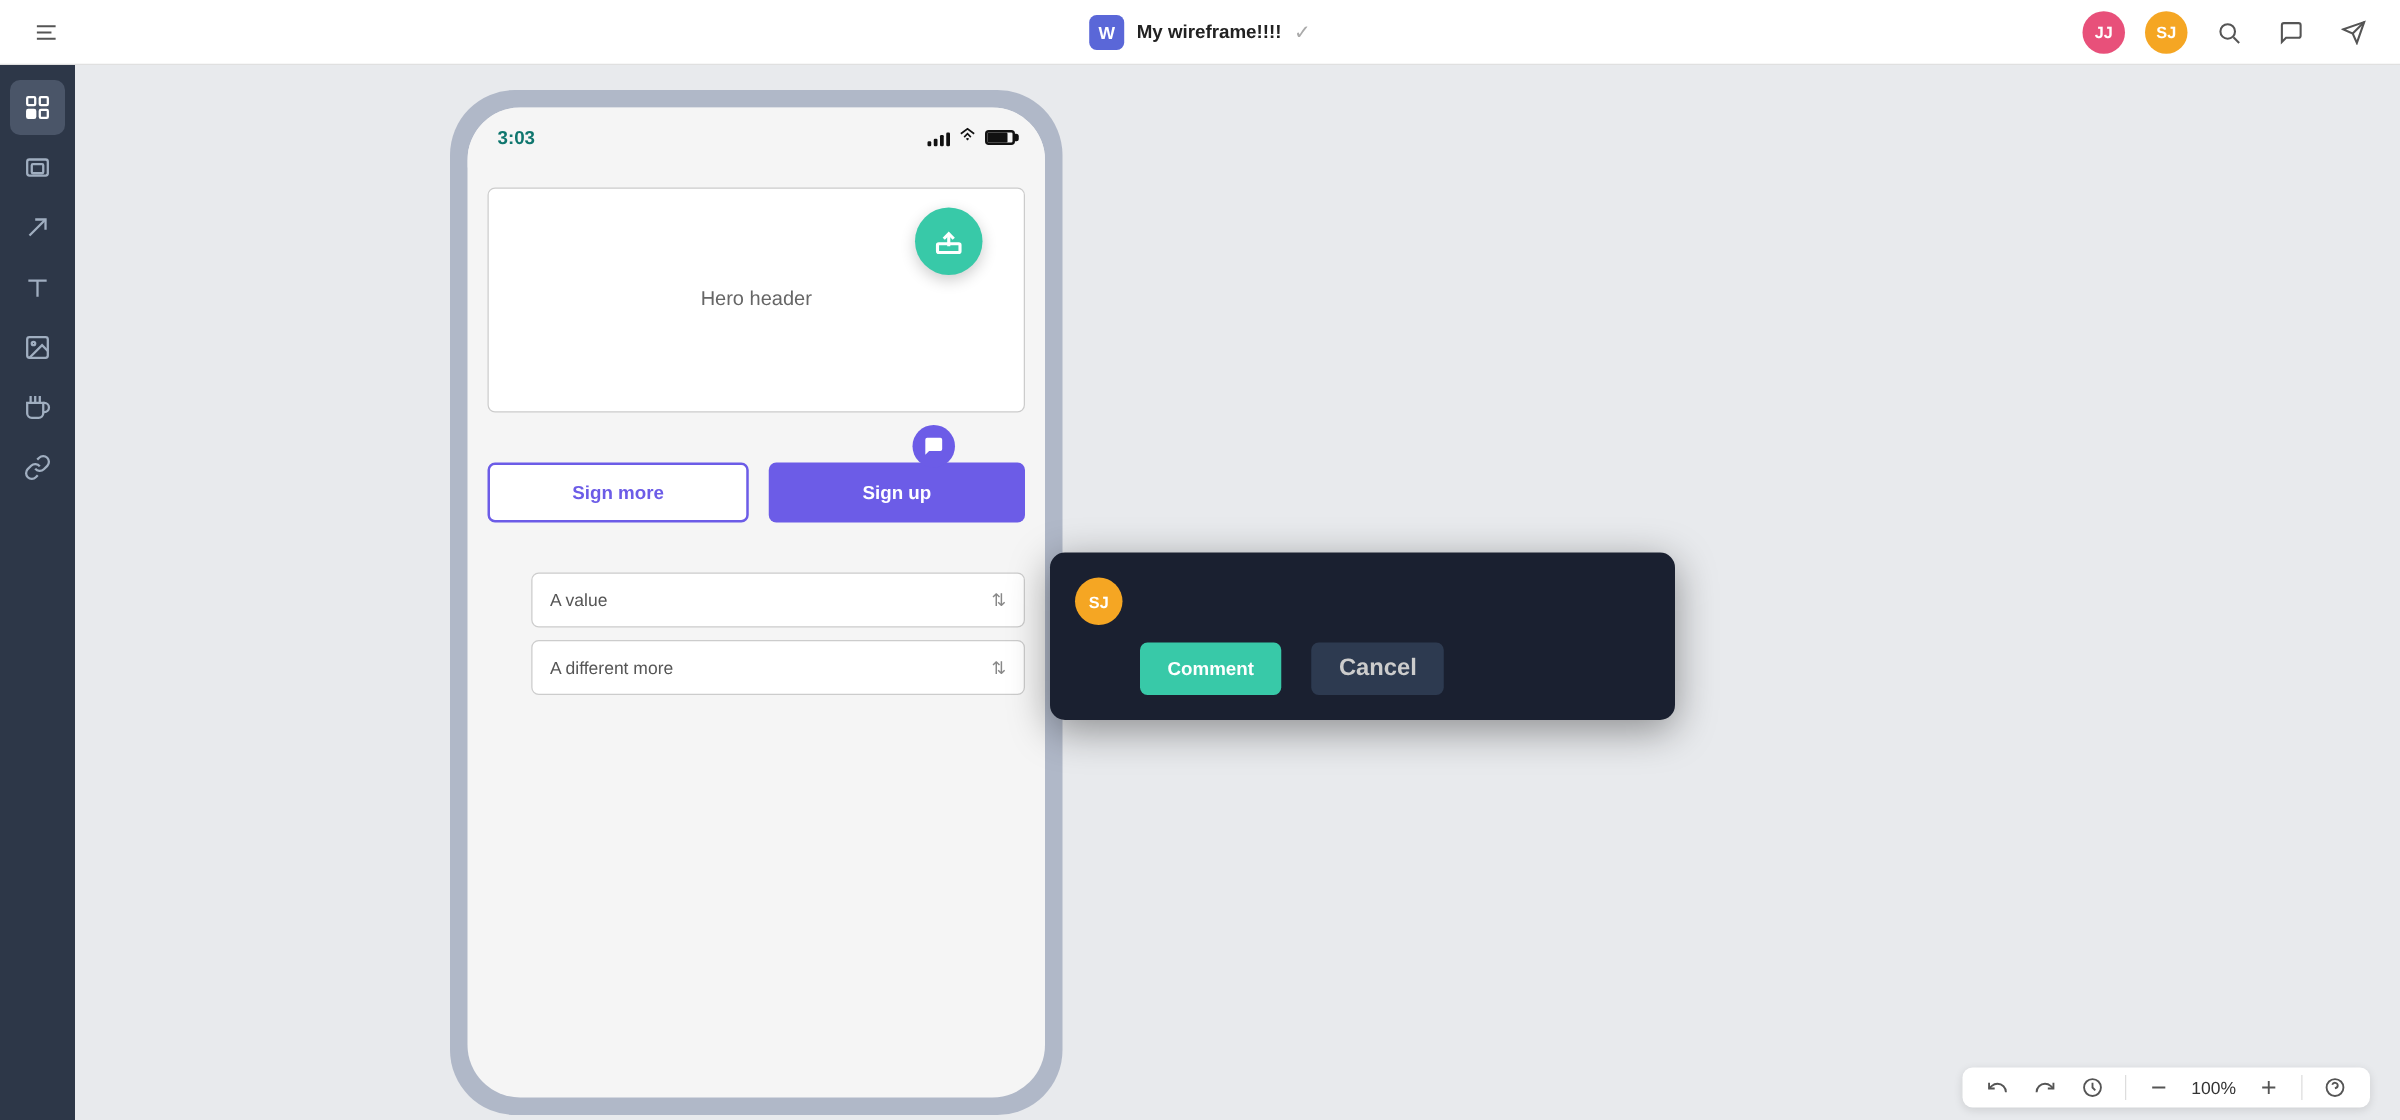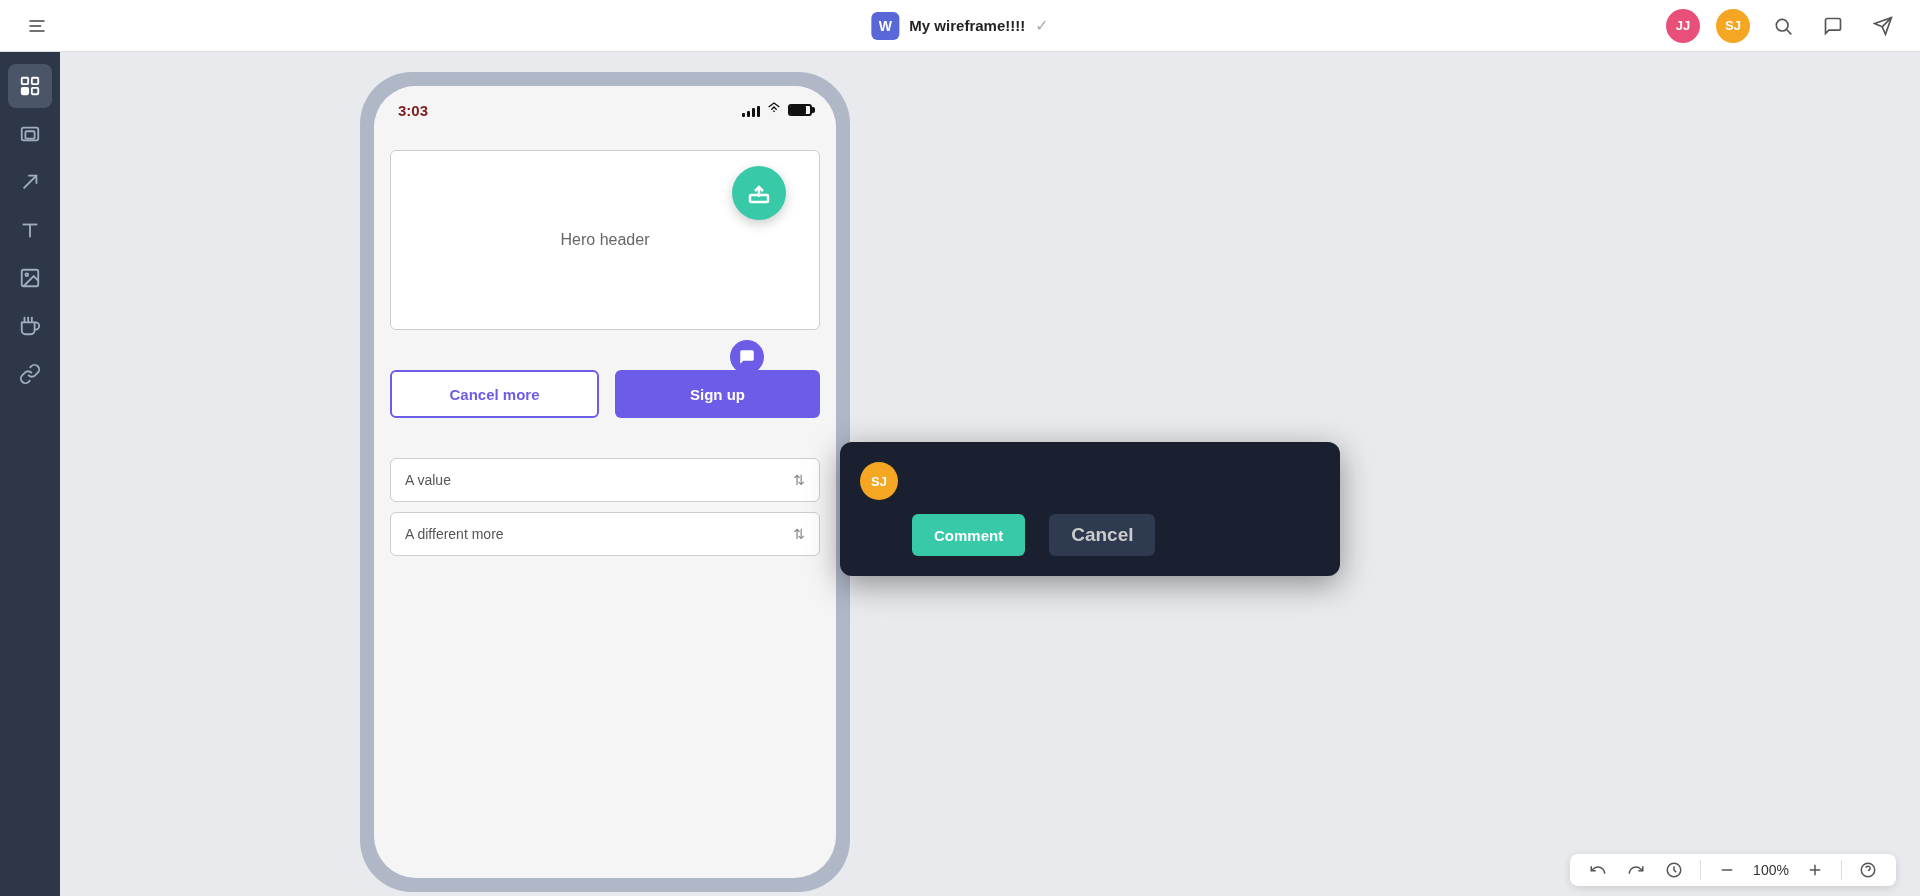--- a/index.html
+++ b/index.html
@@ -159,21 +159,21 @@
       background: #f5f5f5;
       display: flex;
       align-items: center;
       justify-content: space-between;
       padding: 0 24px;
       border-bottom: none;
     }
     .status-time {
       font-size: 15px;
       font-weight: 600;
-      color: #7f1d1d;
+      color: #0f766e;
     }
     .status-icons {
       display: flex;
       align-items: center;
       gap: 6px;
     }
     .signal-bars {
       display: flex;
       align-items: flex-end;
       gap: 2px;
@@ -264,20 +264,21 @@
     .dropdown-box {
       border: 1.5px solid #ccc;
       border-radius: 6px;
       background: white;
       height: 44px;
       display: flex;
       align-items: center;
       justify-content: space-between;
       padding: 0 14px;
       margin-bottom: 10px;
+      margin-left: 35px;
     }
     .dropdown-label {
       font-size: 14px;
       color: #555;
     }
     .dropdown-arrow { font-size: 14px; color: #888; }
 
     
     .floating-btn {
       position: absolute;
@@ -574,21 +575,21 @@
               </div>
             </div>
           </div>
 
           <div class="phone-content">
             <div class="hero-box">
               <span class="hero-text">Hero header</span>
             </div>
             <div class="button-row">
               <button class="btn-learn-more">
-                <span>Cancel more</span>
+                <span>Sign more</span>
               </button>
               <button class="btn-sign-up">
                 <span>Sign up</span>
               </button>
             </div>
             <div class="dropdown-box">
               <span class="dropdown-label">A value</span>
               <span class="dropdown-arrow">⇅</span>
             </div>
             <div class="dropdown-box">

